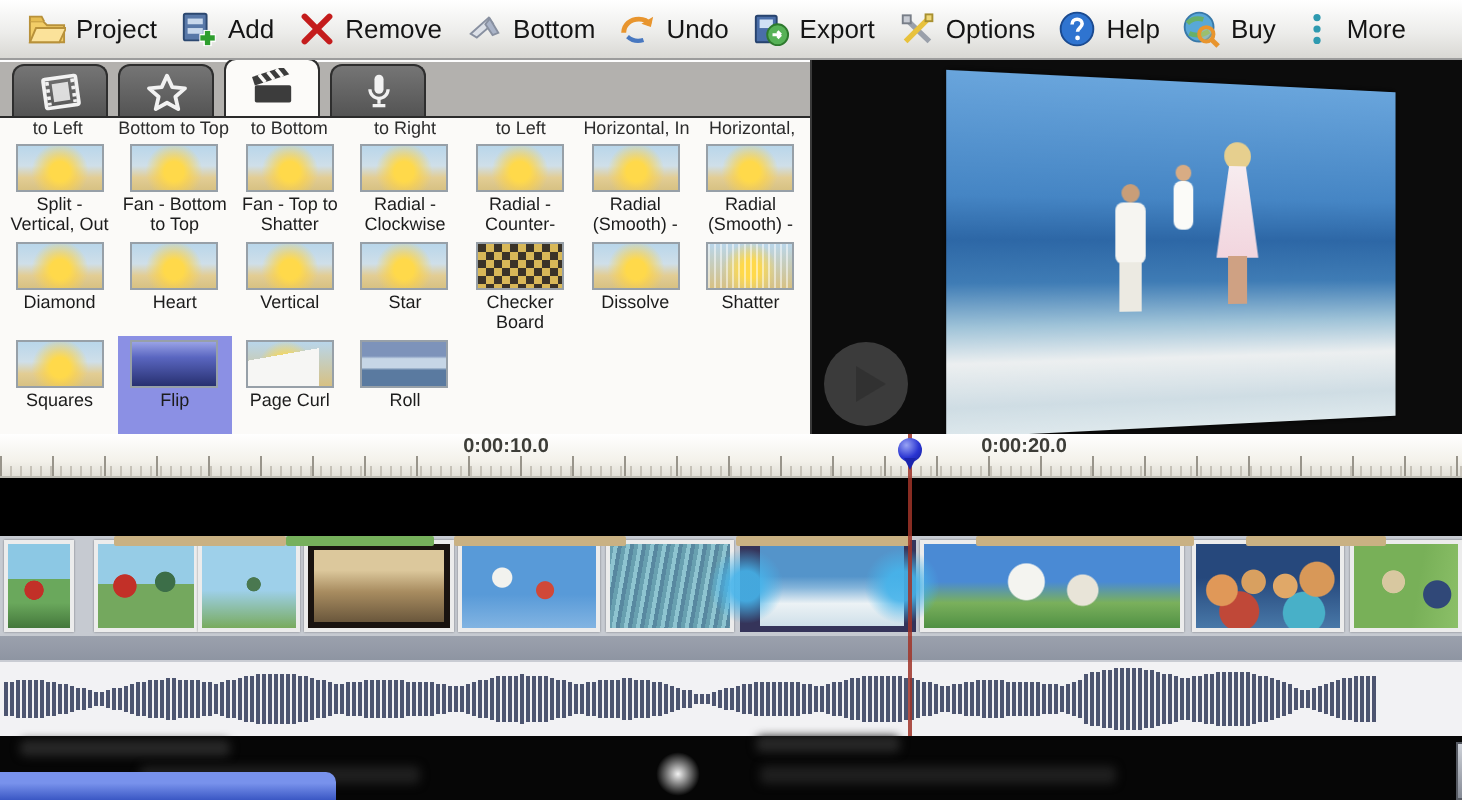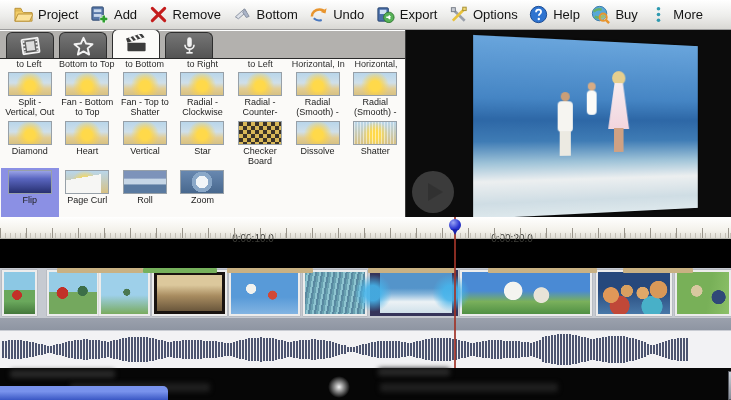--- a/index.html
+++ b/index.html
@@ -72,21 +72,21 @@
     background:rgba(150,150,150,.35);display:flex;align-items:center;justify-content:center;z-index:5;}
   .play-tri{width:0;height:0;border-left:15px solid rgba(45,45,45,.65);
     border-top:9px solid rgba(0,0,0,0);border-bottom:9px solid rgba(0,0,0,0);margin-left:5px;}
   
   .ruler{position:absolute;left:0;top:217px;width:731px;height:21px;
     background:linear-gradient(180deg,#ffffff,#f3f1ea 65%,#e1dfd7);border-bottom:1px solid #bdbcb4;}
   .ruler::after{content:"";position:absolute;left:0;right:0;bottom:0;height:10px;
     background-image:linear-gradient(90deg,#99958b 0 1px,rgba(0,0,0,0) 1px),
                      linear-gradient(90deg,#c6c2b8 0 1px,rgba(0,0,0,0) 1px);
     background-size:26px 10px,5px 5px;background-position:left bottom;background-repeat:repeat-x;}
-  .rlabel{position:absolute;top:16px;transform:translateX(-50%);font-size:10px;color:#3d3d38;}
+  .rlabel{position:absolute;top:1px;transform:translateX(-50%);font-size:10px;color:#3d3d38;font-weight:bold;}
   .pin{position:absolute;left:449px;top:219px;width:12px;height:12px;border-radius:50%;z-index:41;
     background:radial-gradient(circle at 35% 30%,#99a4f4,#2a35d2 55%,#141e96);}
   .pin::after{content:"";position:absolute;left:2.5px;top:10px;width:0;height:0;
     border-left:3.5px solid rgba(0,0,0,0);border-right:3.5px solid rgba(0,0,0,0);border-top:6px solid #1a24ae;}
   .phline{position:absolute;left:454px;top:217px;width:1.5px;height:151px;background:#a03428;opacity:.85;z-index:40;}
   .ovtrack{position:absolute;left:0;top:238px;width:731px;height:30px;box-sizing:border-box;
     background:linear-gradient(180deg,#c0c6d0,#a5acb8);border-top:2px solid #e6e9ee;border-bottom:2px solid #edeff2;}
   .ovlabel{position:absolute;left:28px;top:6px;font-size:15px;font-weight:bold;letter-spacing:1px;
     color:#8b929e;text-shadow:0 1px 1px rgba(255,255,255,.45);}
   .vtrack{position:absolute;left:0;top:268px;width:731px;height:50px;background:#c6cad1;}
@@ -396,35 +396,35 @@
               <div class="cname">Checker Board</div>
             </div>
             <div class="cell">
               <div class="thumb v-sun"></div>
               <div class="cname">Dissolve</div>
             </div>
             <div class="cell">
               <div class="thumb v-shatter"></div>
               <div class="cname">Shatter</div>
             </div>
+            <div class="cell">
+              <div class="thumb v-sun"></div>
+              <div class="cname">Squares</div>
+            </div>
             <div class="cell selected">
               <div class="thumb v-flip"></div>
               <div class="cname">Flip</div>
             </div>
             <div class="cell">
               <div class="thumb v-curl"></div>
               <div class="cname">Page Curl</div>
             </div>
             <div class="cell">
               <div class="thumb v-roll"></div>
               <div class="cname">Roll</div>
-            </div>
-            <div class="cell">
-              <div class="thumb v-zoomball"></div>
-              <div class="cname">Zoom</div>
             </div>
           </div>
       </div>
     </div>
 
     <div class="preview">
       <div class="beach">
         <div class="person p-man">
             <div class="head"></div>
             <div class="body"></div>

